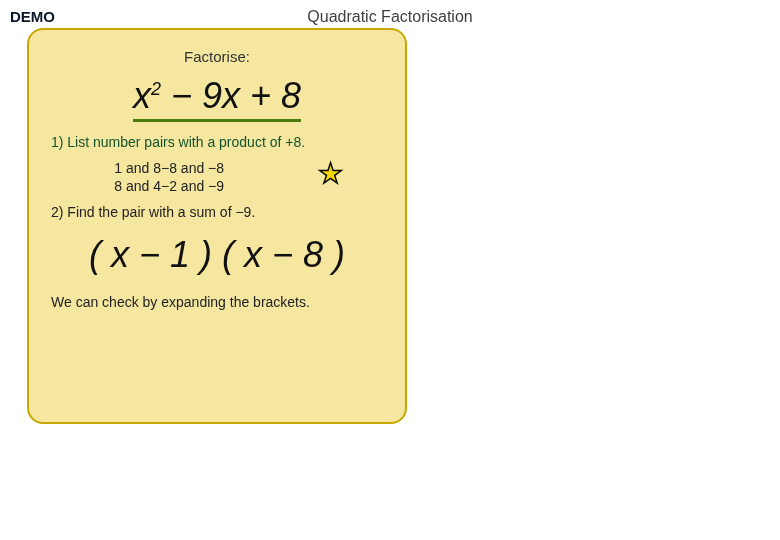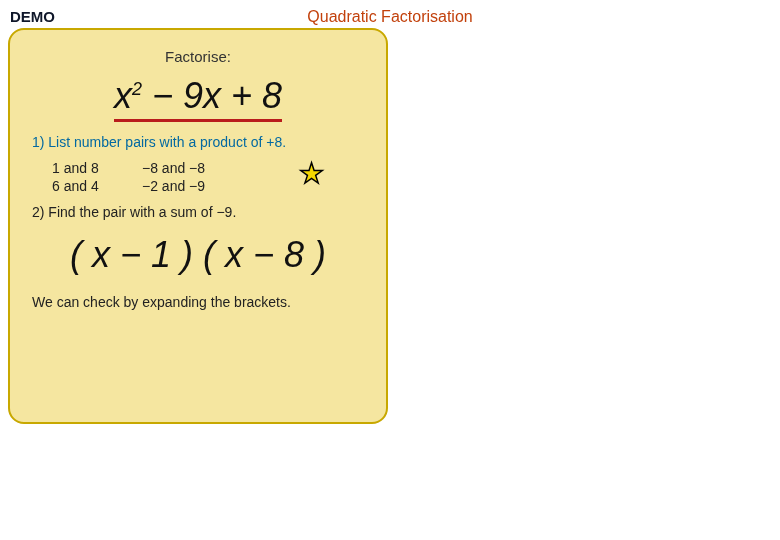--- a/index.html
+++ b/index.html
@@ -12,37 +12,37 @@
       position: relative;
       overflow: hidden;
     }
 
     .page-title {
       position: absolute;
       top: 8px;
       left: 50%;
       transform: translateX(-50%);
       font-size: 16px;
-      color: #c2410c;
+      color: #404040;
       white-space: nowrap;
     }
 
     .demo-label {
       position: absolute;
       top: 8px;
       left: 10px;
       font-size: 15px;
       font-weight: bold;
       color: #0f172a;
     }
 
     .card {
       position: absolute;
       top: 28px;
-      left: 8px;
+      left: 27px;
       width: 380px;
       height: 396px;
       background: #f5e6a0;
       border-radius: 16px;
       border: 2px solid #c8a800;
       padding: 18px 22px;
     }
 
     .factorise-label {
       font-size: 15px;
@@ -54,27 +54,27 @@
     .equation-box {
       text-align: center;
       margin-bottom: 8px;
     }
 
     .equation {
       font-size: 36px;
       font-style: italic;
       color: #111;
       display: inline-block;
-      border-bottom: 3px solid #b91c1c;
+      border-bottom: 3px solid #4d7c0f;
       padding-bottom: 2px;
     }
 
     .step1 {
       font-size: 14px;
-      color: #0369a1;
+      color: #14532d;
       margin-top: 12px;
       margin-bottom: 10px;
     }
 
     .number-pairs {
       display: flex;
       flex-direction: column;
       gap: 2px;
       margin-left: 20px;
       margin-bottom: 10px;
@@ -84,20 +84,21 @@
     .pair-row {
       display: flex;
       align-items: center;
       font-size: 14px;
       color: #222;
       gap: 0;
     }
 
     .pair-left {
       width: 90px;
+      text-align: right;
     }
 
     .pair-right {
       width: 110px;
     }
 
     .star {
       position: absolute;
       right: 40px;
       top: 0px;
@@ -154,21 +155,21 @@
   </div>
 
   <div class="step1">1) List number pairs with a product of +8.</div>
 
   <div class="number-pairs">
     <div class="pair-row">
       <span class="pair-left">1  and 8</span>
       <span class="pair-right">−8  and −8</span>
     </div>
     <div class="pair-row">
-      <span class="pair-left">6  and 4</span>
+      <span class="pair-left">8  and 4</span>
       <span class="pair-right">−2  and −9</span>
     </div>
     <span class="star">
       <span class="star-inner">★</span>
     </span>
   </div>
 
   <div class="step2">2) Find the pair with a sum of −9.</div>
 
   <div class="answer-equation">

